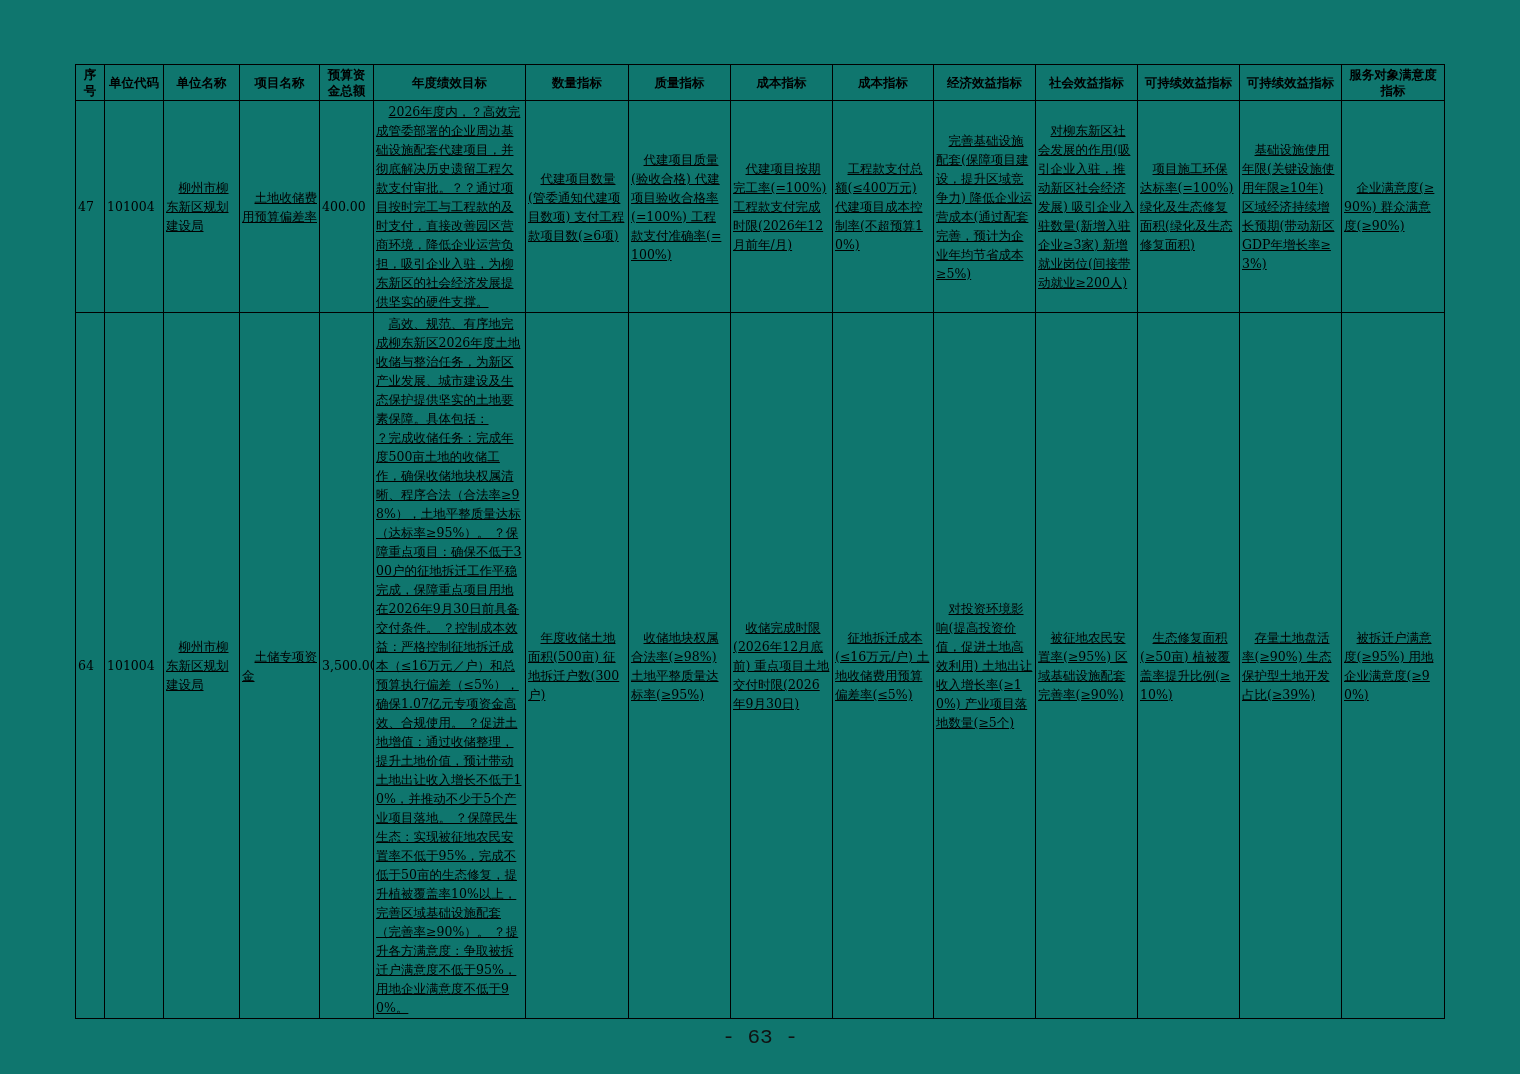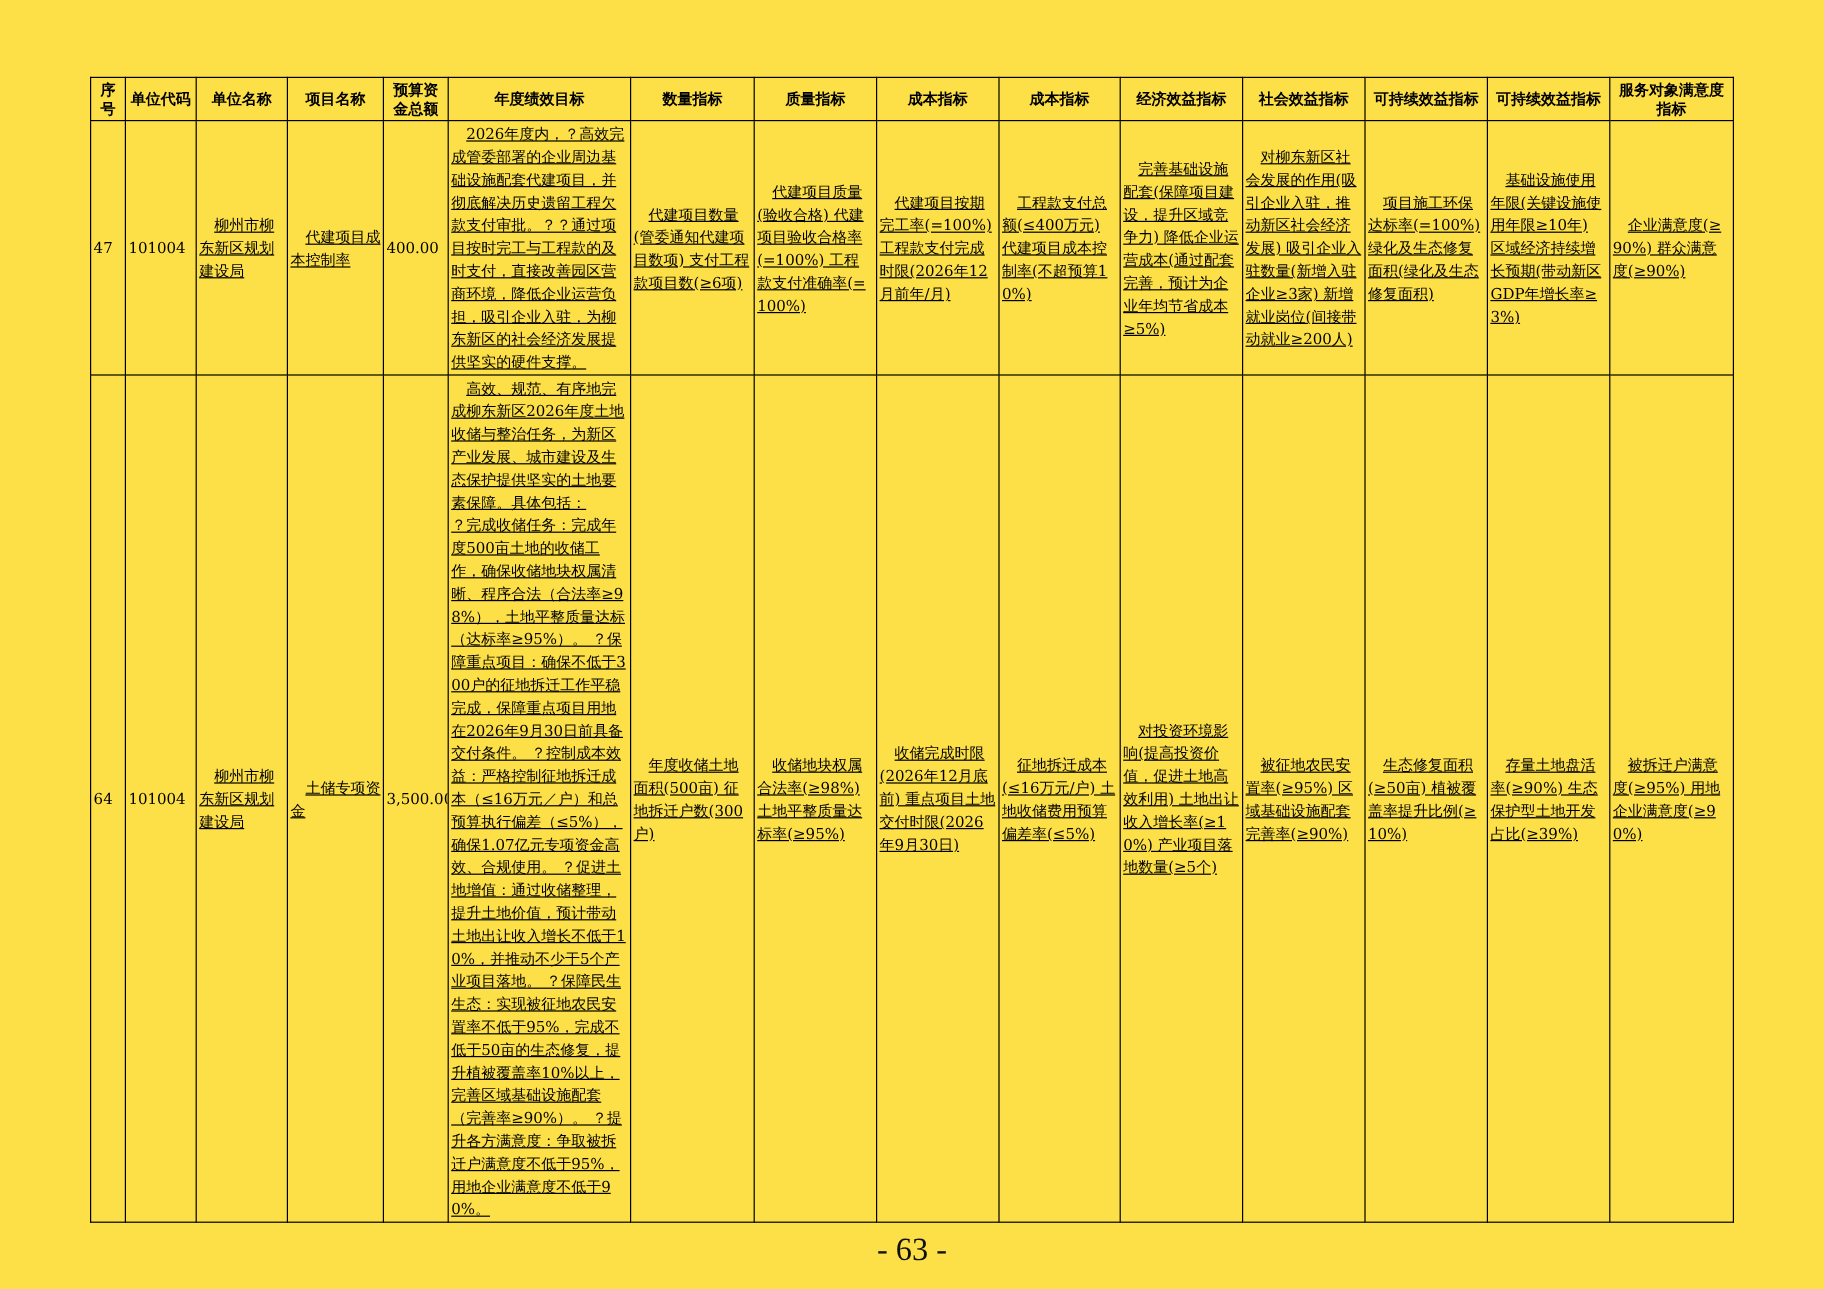--- a/index.html
+++ b/index.html
@@ -1,19 +1,19 @@
 <!DOCTYPE html>
 <html><head>
 <meta charset="utf-8">
 <style>
   html,body{margin:0;padding:0;background:#888;}
   .page{
     position:relative;
     width:1520px;height:1074px;
-    background:#fde047;
+    background:#0f766e;
     font-family:"DejaVu Serif","Liberation Serif",serif;
     color:#000;
     overflow:hidden;
   }
   table.perf{
     position:absolute;left:75px;top:64px;
     border-collapse:collapse;table-layout:fixed;
     width:1369px;
   }
   table.perf th,table.perf td{
@@ -33,22 +33,22 @@
   }
   tr.row-47{height:170px;}
   tr.row-48{height:539px;}
   td.c-center{}
   td.c-budget{text-align:left;white-space:nowrap;padding-right:2px;font-size:12px;}
   td.c-text{text-align:left;text-indent:1em;text-decoration:underline;}
   td.c-goal{white-space:pre-line;}
   .page-number{
     position:absolute;left:0;top:1026px;width:100%;
     text-align:center;
-    font-family:Liberation Serif, serif;
-    font-size:27px;color:#111;
+    font-family:Liberation Mono, monospace;
+    font-size:21px;color:#111;
   }
 </style>
 </head>
 <body>
 
 <div class="page">
 
   <table class="perf">
     <colgroup>
       <col style="width:29px">
@@ -84,21 +84,21 @@
         <th>可持续效益指标</th>
         <th>可持续效益指标</th>
         <th>服务对象满意度指标</th>
       </tr>
     </thead>
     <tbody>
       <tr class="row-47">
         <td class="c-center">47</td>
         <td class="c-center">101004</td>
         <td class="c-text">柳州市柳东新区规划建设局</td>
-        <td class="c-text">代建项目成本控制率</td>
+        <td class="c-text">土地收储费用预算偏差率</td>
         <td class="c-budget">400.00</td>
         <td class="c-text c-goal">2026年度内，？高效完成管委部署的企业周边基础设施配套代建项目，并彻底解决历史遗留工程欠款支付审批。？？通过项目按时完工与工程款的及时支付，直接改善园区营商环境，降低企业运营负担，吸引企业入驻，为柳东新区的社会经济发展提供坚实的硬件支撑。</td>
         <td class="c-text">代建项目数量(管委通知代建项目数项) 支付工程款项目数(≥6项)</td>
         <td class="c-text">代建项目质量(验收合格) 代建项目验收合格率(=100%) 工程款支付准确率(=100%)</td>
         <td class="c-text">代建项目按期完工率(=100%) 工程款支付完成时限(2026年12月前年/月)</td>
         <td class="c-text">工程款支付总额(≤400万元) 代建项目成本控制率(不超预算10%)</td>
         <td class="c-text">完善基础设施配套(保障项目建设，提升区域竞争力) 降低企业运营成本(通过配套完善，预计为企业年均节省成本≥5%)</td>
         <td class="c-text">对柳东新区社会发展的作用(吸引企业入驻，推动新区社会经济发展) 吸引企业入驻数量(新增入驻企业≥3家) 新增就业岗位(间接带动就业≥200人)</td>
         <td class="c-text">项目施工环保达标率(=100%) 绿化及生态修复面积(绿化及生态修复面积)</td>
         <td class="c-text">基础设施使用年限(关键设施使用年限≥10年) 区域经济持续增长预期(带动新区GDP年增长率≥3%)</td>

